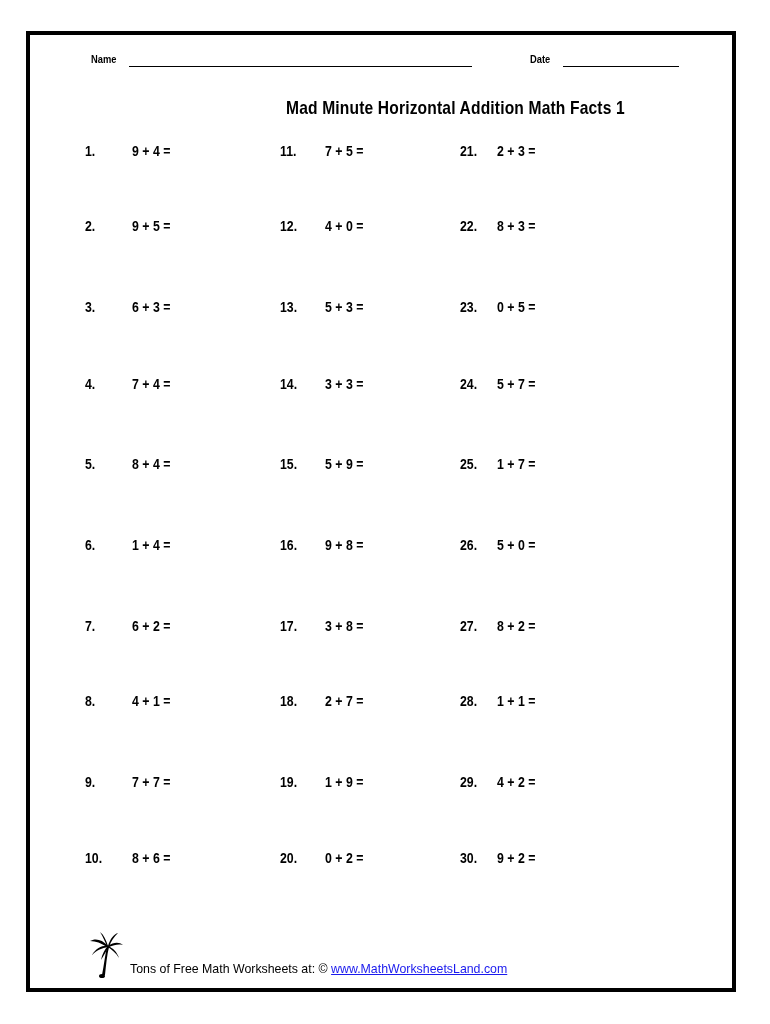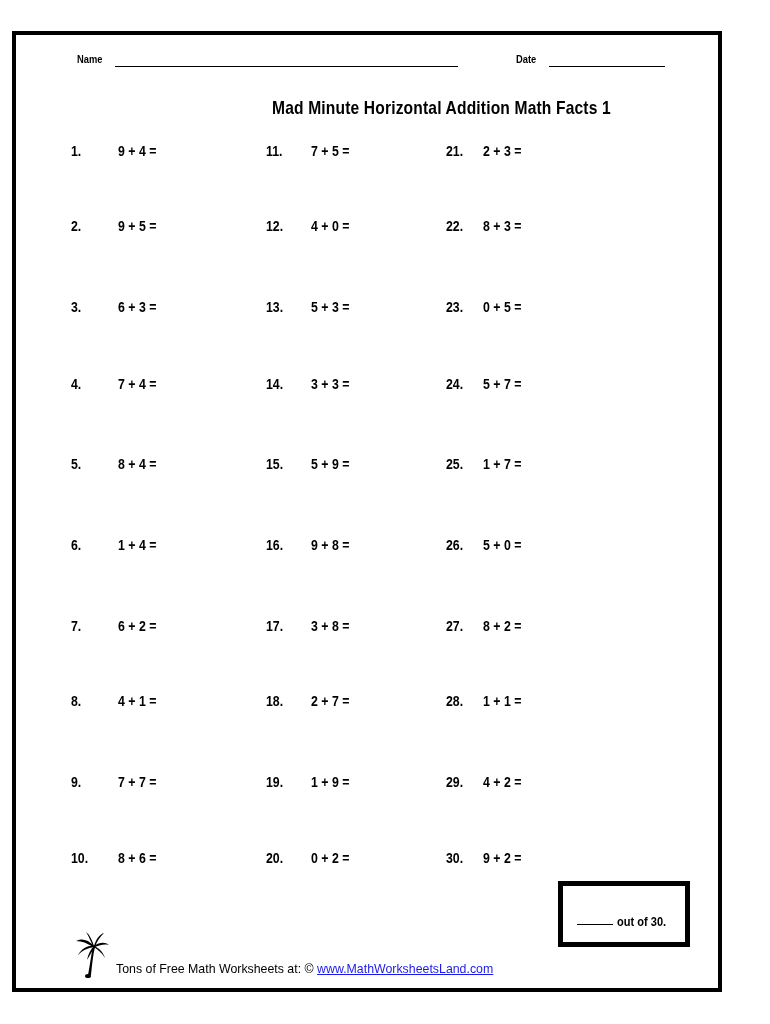--- a/index.html
+++ b/index.html
@@ -10,21 +10,21 @@
     body {
       width: 770px;
       height: 1024px;
       position: relative;
       overflow: hidden;
       font-family: "Liberation Sans", sans-serif;
       color: #000;
     }
     .sheet {
       position: absolute;
-      left: 12px;
+      left: 26px;
       top: 31px;
       width: 702px;
       height: 953px;
       border: 4px solid #000;
       box-sizing: content-box;
       text-decoration: underline;
     }
     .header-line {
       position: absolute;
       font-family: "Liberation Sans Narrow", "Liberation Sans", sans-serif;
@@ -161,24 +161,20 @@
       <div class="problem" style="left: 430px; top: 264px;"><span class="num">23.</span><span class="expr" style="left: 42.0455px;">0 + 5 =</span></div>
       <div class="problem" style="left: 430px; top: 341px;"><span class="num">24.</span><span class="expr" style="left: 42.0455px;">5 + 7 =</span></div>
       <div class="problem" style="left: 430px; top: 421px;"><span class="num">25.</span><span class="expr" style="left: 42.0455px;">1 + 7 =</span></div>
       <div class="problem" style="left: 430px; top: 502px;"><span class="num">26.</span><span class="expr" style="left: 42.0455px;">5 + 0 =</span></div>
       <div class="problem" style="left: 430px; top: 583px;"><span class="num">27.</span><span class="expr" style="left: 42.0455px;">8 + 2 =</span></div>
       <div class="problem" style="left: 430px; top: 658px;"><span class="num">28.</span><span class="expr" style="left: 42.0455px;">1 + 1 =</span></div>
       <div class="problem" style="left: 430px; top: 739px;"><span class="num">29.</span><span class="expr" style="left: 42.0455px;">4 + 2 =</span></div>
       <div class="problem" style="left: 430px; top: 815px;"><span class="num">30.</span><span class="expr" style="left: 42.0455px;">9 + 2 =</span></div>
     </div>
 
-  <div class="score-box">
-    <div class="score-blank"></div>
-    <span class="score-text">out of 30.</span>
-  </div>
 
   <svg class="palm" viewBox="0 0 36 48">
     <g fill="#000">
       <path d="M19 16 C 17 24, 16 34, 14 44 L 17 44 C 18 34, 19 24, 21 16 Z"></path>
       <ellipse cx="14" cy="45" rx="3" ry="2"></ellipse>
       <path d="M20 15 C 14 8, 7 7, 2 10 C 8 10, 13 12, 19 16 Z"></path>
       <path d="M20 15 C 15 14, 8 17, 4 24 C 9 19, 14 17, 20 16 Z"></path>
       <path d="M20 15 C 18 9, 16 4, 12 1 C 15 6, 17 10, 19 16 Z"></path>
       <path d="M20 15 C 22 8, 26 3, 30 2 C 26 6, 23 10, 21 16 Z"></path>
       <path d="M20 15 C 26 11, 31 11, 35 14 C 30 13, 26 14, 21 16 Z"></path>

